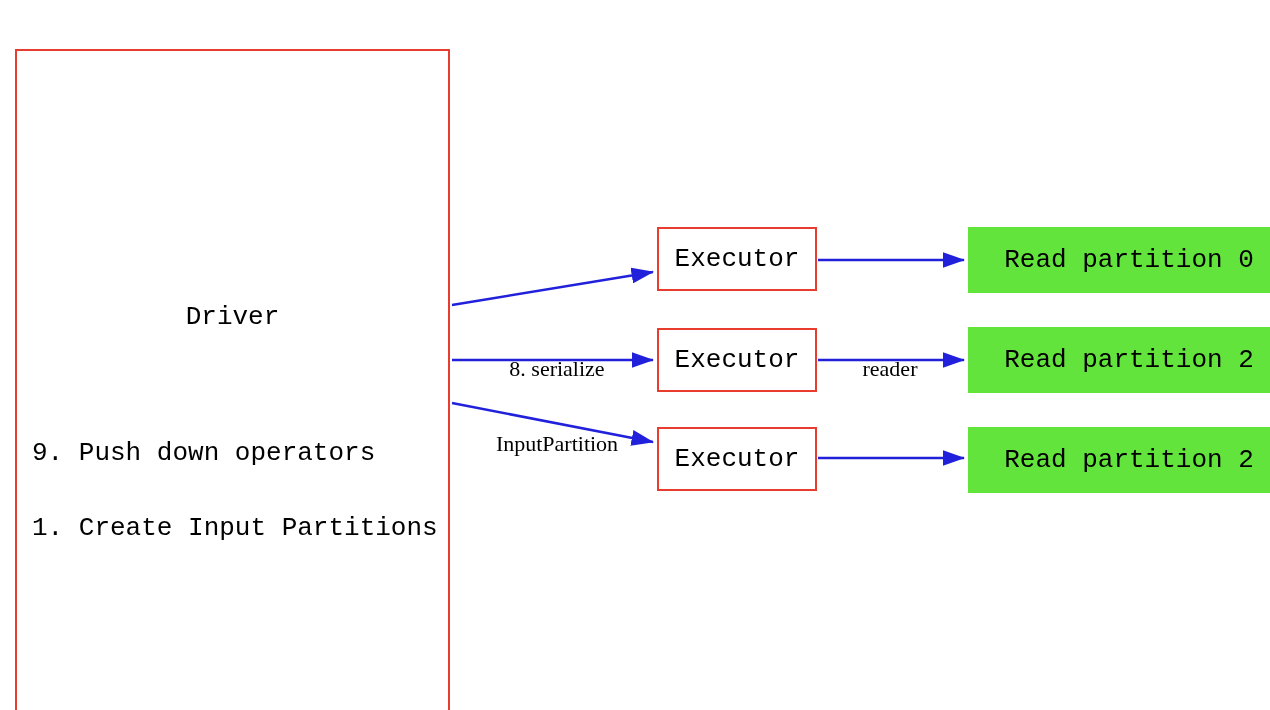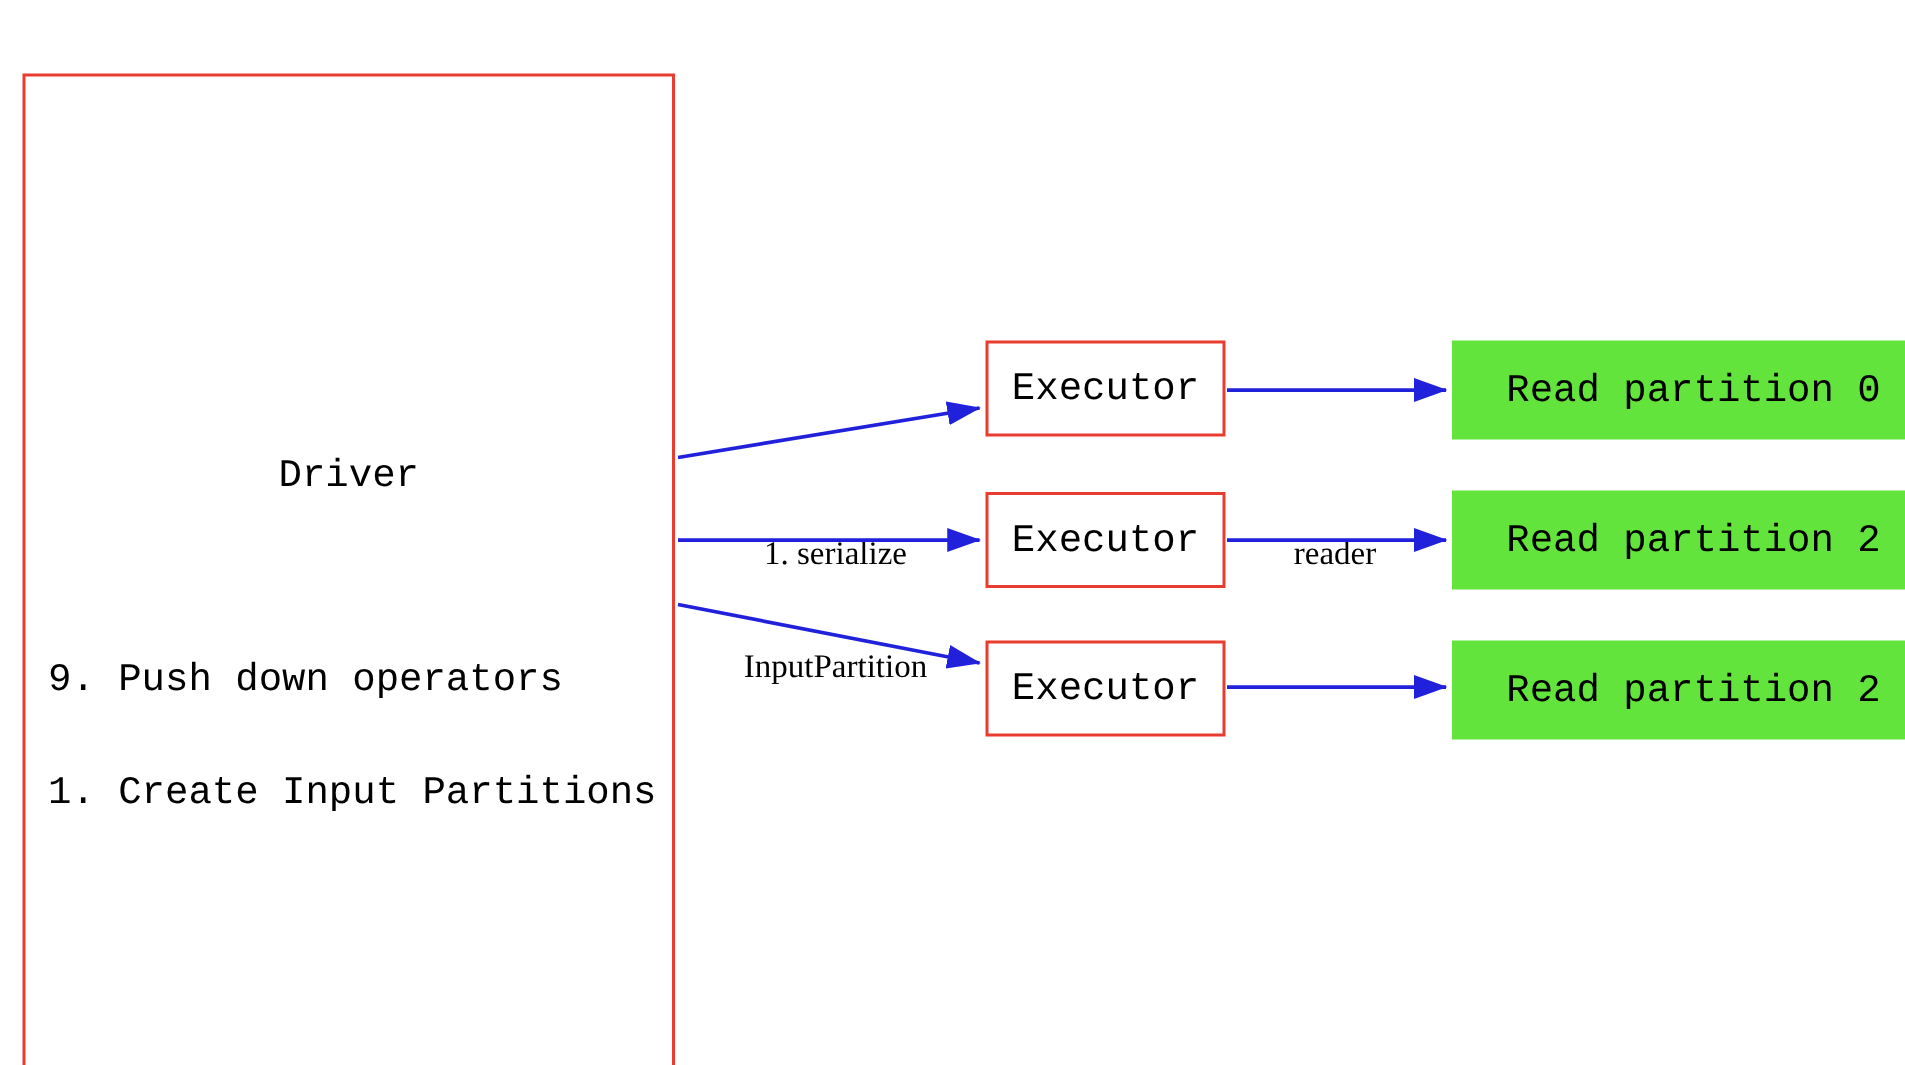--- a/index.html
+++ b/index.html
@@ -121,21 +121,21 @@
 
   <div class="box executor" id="executor-1">Executor</div>
   <div class="box executor" id="executor-2">Executor</div>
   <div class="box executor" id="executor-3">Executor</div>
 
   <div class="box partition" id="partition-0">Read partition 0</div>
   <div class="box partition" id="partition-1">Read partition 2</div>
   <div class="box partition" id="partition-2">Read partition 2</div>
 
   <div class="edge-label" id="label-serialize">
-    <div>1. serialize</div>
+    <div>8. serialize</div>
     <div>InputPartition</div>
   </div>
   <div class="edge-label" id="label-create-reader">
     <div>reader</div>
   </div>
 
   <svg id="arrows" viewBox="0 0 1270 710" xmlns="http://www.w3.org/2000/svg">
     <defs>
       <marker id="arrowhead" markerWidth="9" markerHeight="6.4" refX="8.6" refY="3.2" orient="auto" markerUnits="strokeWidth">
         <path d="M0,0 L9,3.2 L0,6.4 Z" class="arrow-head" fill="#2121dc"></path>

